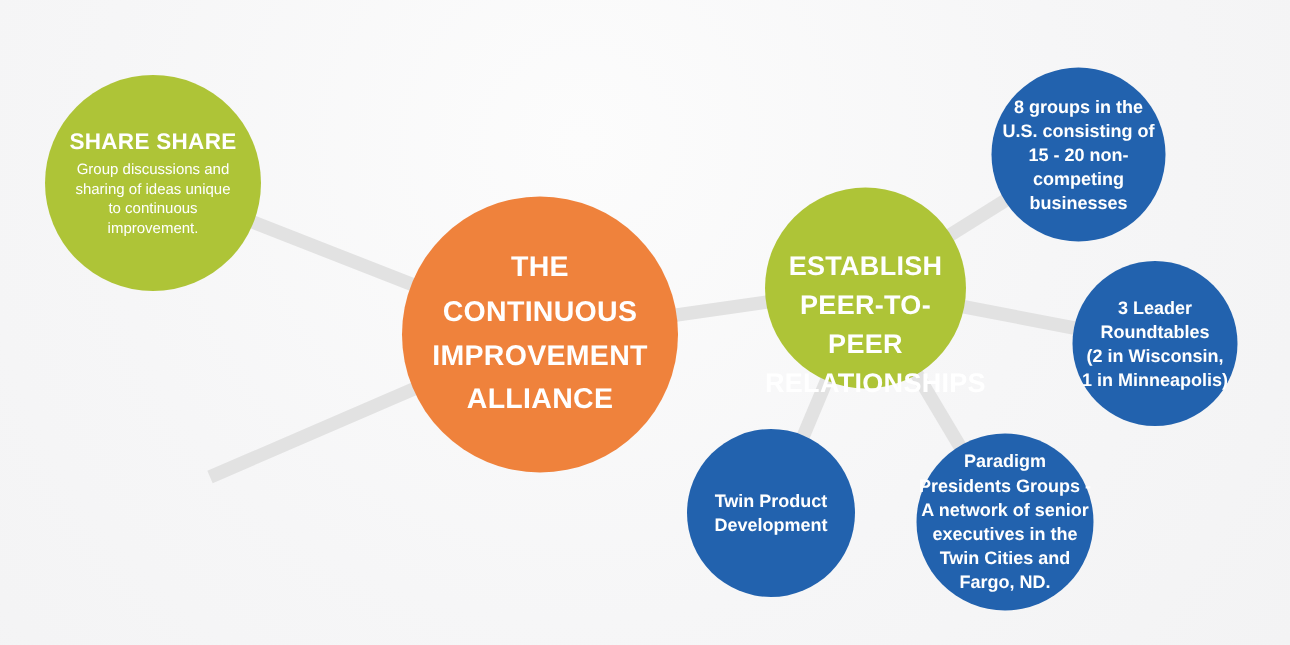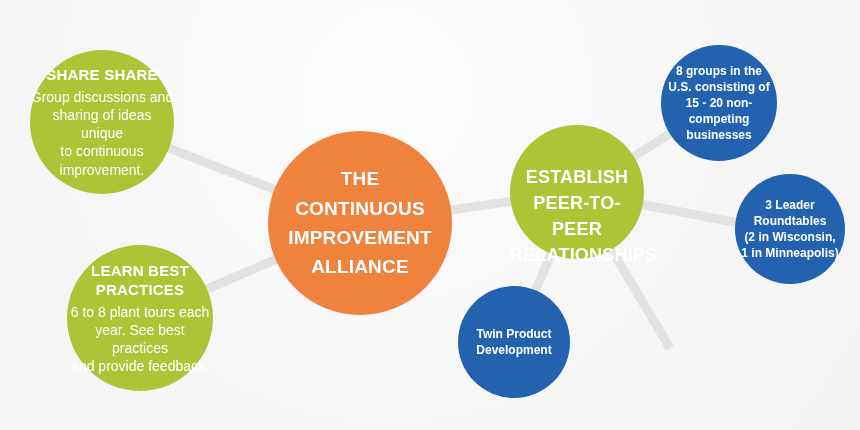--- a/index.html
+++ b/index.html
@@ -31,26 +31,26 @@
   .node .node-title, .node .node-body { white-space: pre-line; width: 100%; }
   .green  { background: #aec437; }
   .orange { background: #ef823c; }
   .blue   { background: #2262ae; }
 
   .node-share     { left: 30px;  top: 50px;  width: 144px; height: 144px; }
   .node-learn     { left: 67px;  top: 245px; width: 146px; height: 146px; }
   .node-center    { left: 268px; top: 131px; width: 184px; height: 184px; }
   .node-establish { left: 510px; top: 125px; width: 134px; height: 134px; }
   .node-groups    { left: 661px; top: 45px;  width: 116px; height: 116px; }
-  .node-roundt    { left: 715px; top: 174px; width: 110px; height: 110px; margin-left: 20px; }
+  .node-roundt    { left: 715px; top: 174px; width: 110px; height: 110px; }
   .node-lean      { left: 458px; top: 286px; width: 112px; height: 112px; }
   .node-paradigm  { left: 611px; top: 289px; width: 118px; height: 118px; }
 
   .green .node-title  { font-size: 15px; font-weight: 600; line-height: 1.3; letter-spacing: 0.2px; }
-  .green .node-body   { font-size: 14px; font-weight: 400; line-height: 1.3; margin-top: 3px; }
+  .green .node-body   { font-size: 10px; font-weight: 400; line-height: 1.3; margin-top: 3px; }
   .node-center .node-title { font-size: 19px; font-weight: 600; line-height: 1.55; letter-spacing: 0.2px; }
   .node-establish .node-title { font-size: 18px; font-weight: 600; line-height: 1.45; margin-top: 48px; }
   .blue .node-body { font-size: 12px; font-weight: 600; line-height: 1.35; }
 </style>
 </head>
 <body>
 
 <div class="canvas">
 
   <svg class="connectors" viewBox="0 0 860 430">
@@ -64,27 +64,20 @@
   </svg>
 
   <div class="node green node-share">
     <div class="node-title">SHARE SHARE</div>
     <div class="node-body">Group discussions and
 sharing of ideas unique
 to continuous
 improvement.</div>
   </div>
 
-  <div class="node green node-learn">
-    <div class="node-title">LEARN BEST
-PRACTICES</div>
-    <div class="node-body">6 to 8 plant tours each
-year. See best practices
-and provide feedback.</div>
-  </div>
 
   <div class="node orange node-center">
     <div class="node-title">THE
 CONTINUOUS
 IMPROVEMENT
 ALLIANCE</div>
   </div>
 
   <div class="node green node-establish">
     <div class="node-title">ESTABLISH
@@ -104,14 +97,22 @@
 Roundtables
 (2 in Wisconsin,
 1 in Minneapolis)</div>
   </div>
 
   <div class="node blue node-lean">
     <div class="node-body">Twin Product
 Development</div>
   </div>
 
+  <div class="node blue node-paradigm">
+    <div class="node-body">Paradigm
+Presidents Groups -
+A network of senior
+executives in the
+Twin Cities and
+Fargo, ND.</div>
+  </div>
 
 </div>
 
 </body></html>

